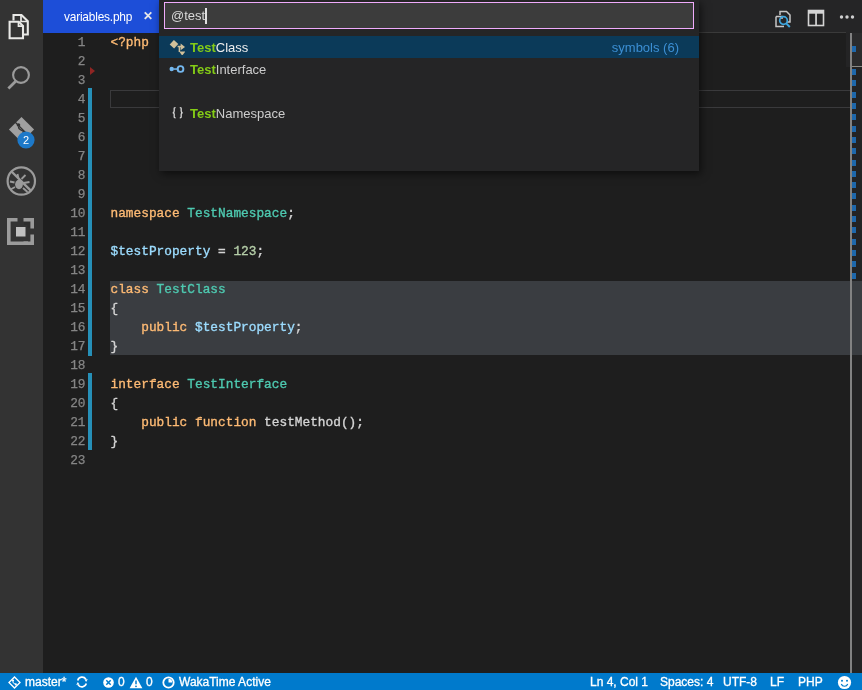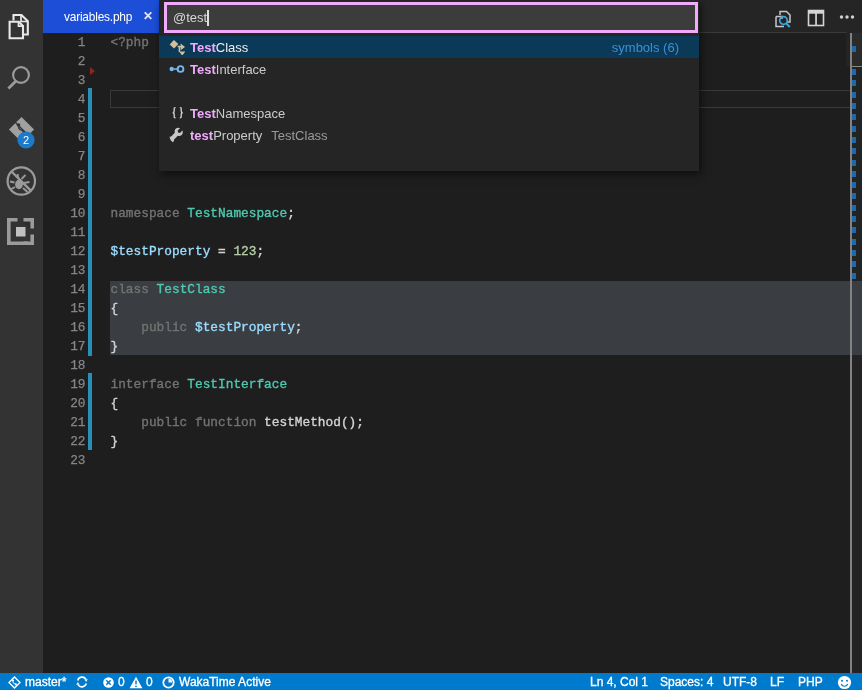--- a/index.html
+++ b/index.html
@@ -13,45 +13,45 @@
   #tabbar{left:43px;top:0;width:819px;height:33px;background:#252526;}
   #tab1{position:absolute;left:0;top:0;width:118px;height:33px;background:#1d4ed8;color:#ffffff;}
   #tab1 .lbl{position:absolute;left:21px;top:10px;font-size:11.9px;letter-spacing:-0.2px;}
   #tab1 .cls{position:absolute;left:100px;top:9px;font-size:12px;font-weight:bold;color:#e8e8e8;}
   
   #editor{left:43px;top:33px;width:819px;height:640px;}
   #gutter{position:absolute;left:0;top:0;width:42.5px;text-align:right;
           font-family:"Liberation Mono",monospace;font-size:12.8px;line-height:19px;color:#858585;white-space:pre;-webkit-text-stroke:0.25px;}
   #code{position:absolute;left:67.5px;top:0;font-family:"Liberation Mono",monospace;
         font-size:12.8px;line-height:19px;color:#d4d4d4;white-space:pre;-webkit-text-stroke:0.35px;}
-  .kw{color:#737373;}
+  .kw{color:#fdba74;}
   .ty{color:#4ec9b0;}
   .var{color:#9cdcfe;}
   .num{color:#b5cea8;}
   
   #sel{left:67px;top:248px;width:752px;height:74px;background:#3a3d41;}
   #lnbox{left:67px;top:57px;width:739px;height:16px;border:1px solid #3a3a3c;}
   #bar1{left:45px;top:55px;width:4px;height:268px;background:#2690b8;}
   #bar2{left:45px;top:340px;width:4px;height:77px;background:#2690b8;}
   #deltri{left:47px;top:34px;width:0;height:0;border-left:5px solid #8f2523;
           border-top:4px solid transparent;border-bottom:4px solid transparent;}
   
   #ovline{left:850.3px;top:33px;width:1.5px;height:640px;background:#828282;}
   .mark{position:absolute;left:852px;width:4.2px;height:6px;background:#1e68ac;}
   
   #qo{left:158.5px;top:0;width:540.5px;height:171px;background:#252526;
       box-shadow:2px 3px 8px rgba(0,0,0,0.55);}
   #qinput{position:absolute;left:5.5px;top:2px;width:528px;height:25px;background:#3c3c3c;
-          border:3px solid #f0abfc;}
+          border:1px solid #f0abfc;}
   #qinput .txt{position:absolute;left:6px;top:5px;font-size:13px;color:#d8d8d8;}
   #qinput .cursor{position:absolute;left:40px;top:4.5px;width:1.5px;height:16px;background:#e0e0e0;}
   .row{position:absolute;left:0;width:540.5px;height:22px;font-size:13px;color:#cccccc;}
   .row .ic{position:absolute;left:10.5px;top:3px;width:16px;height:16px;}
   .row .tx{position:absolute;left:31.5px;top:3.5px;white-space:pre;}
-  .hl{color:#f0abfc;font-weight:bold;}
+  .hl{color:#84cc16;font-weight:bold;}
   .desc{color:#9b9b9b;margin-left:9px;}
   #row1{top:36px;background:#0b3a59;color:#eeeeee;}
   #row2{top:58px;}
   #row3{top:80px;}
   #row4{top:102px;}
   #row5{top:124px;}
   #row6{top:146px;}
   .meta{position:absolute;right:20px;top:3.5px;color:#3c8fd4;}
   
   #status{left:0;top:673px;width:862px;height:17px;background:#007acc;color:#ffffff;font-size:12px;-webkit-text-stroke:0.3px;}
@@ -175,26 +175,20 @@
       <circle cx="11.5" cy="8" r="2.9" fill="none" stroke="#74b8ef" stroke-width="1.9"></circle>
     </svg>
     <span class="tx"><span class="hl">Test</span>Interface</span>
   </div>
   <div class="row" id="row4">
     <svg class="ic" viewBox="0 0 16 16">
       <path d="M6.6 2.6 C5 2.6 5.2 3.2 5.2 4.6 V6 C5.2 7.1 4.6 7.7 3.7 7.7 C4.6 7.7 5.2 8.2 5.2 9.3 V10.8 C5.2 12.2 5 12.8 6.6 12.8 M10.8 2.6 C12.4 2.6 12.2 3.2 12.2 4.6 V6 C12.2 7.1 12.8 7.7 13.7 7.7 C12.8 7.7 12.2 8.2 12.2 9.3 V10.8 C12.2 12.2 12.4 12.8 10.8 12.8" fill="none" stroke="#d2d2d2" stroke-width="1.35"></path>
     </svg>
     <span class="tx"><span class="hl">Test</span>Namespace</span>
   </div>
-  <div class="row" id="row5">
-    <svg class="ic" viewBox="0 0 16 16">
-      <path fill="#c8c8c8" d="M1.5 13 l2.3 2.3 1.2-1.2-0.1-1.4 3.9-3.9 c0.4 0.1 0.8 0.2 1.2 0.2 2.1 0 3.8-1.7 3.8-3.8 0-0.6-0.1-1.1-0.4-1.6 l-2.4 2.4-1.9-0.5-0.5-1.9 2.4-2.4 c-0.5-0.2-1-0.4-1.6-0.4-2.1 0-3.8 1.7-3.8 3.8 0 0.4 0.1 0.8 0.2 1.2 l-3.9 3.9-1.4-0.1 z"></path>
-    </svg>
-    <span class="tx"><span class="hl">test</span>Property<span class="desc">TestClass</span></span>
-  </div>
 </div>
 
 <svg class="abs" style="left:7px;top:12px" width="24" height="28" viewBox="0 0 24 28">
   <g fill="none" stroke="#e8e8e6" stroke-width="2.1">
     <path d="M6.5 8.5 V3 H14.5 L20.8 9.2 V22.5 H17"></path>
     <path d="M2.6 9.7 H11.8 L16 13.9 V26.3 H2.6 Z"></path>
   </g>
   <path d="M11.5 10 V14.2 H15.7 M14 3.5 V9.5 H20.3" fill="none" stroke="#e8e8e6" stroke-width="1.7"></path>
 </svg>
 <svg class="abs" style="left:6px;top:61px" width="31" height="31" viewBox="0 0 31 31">

